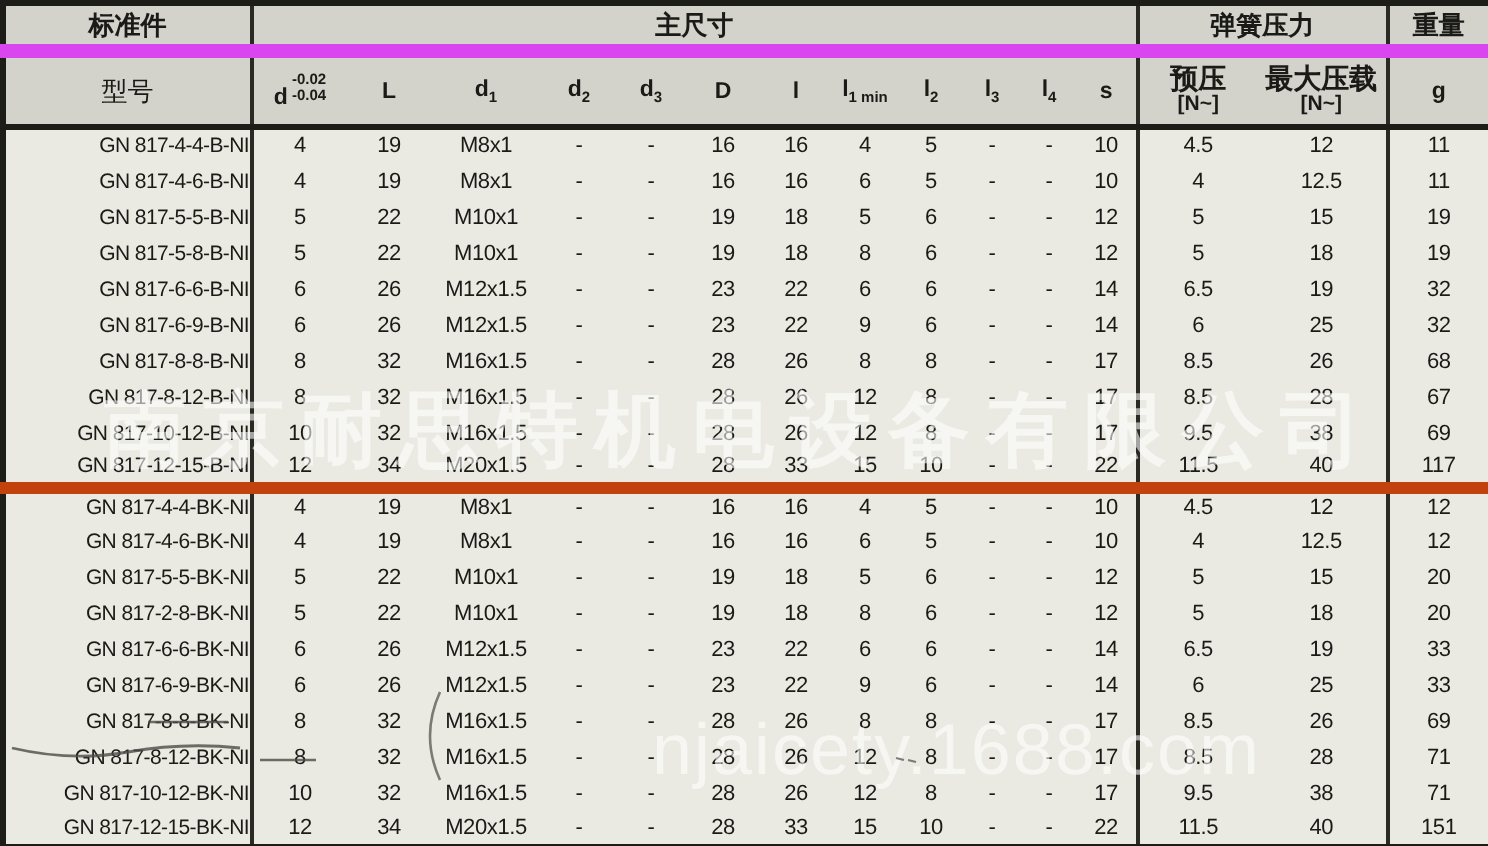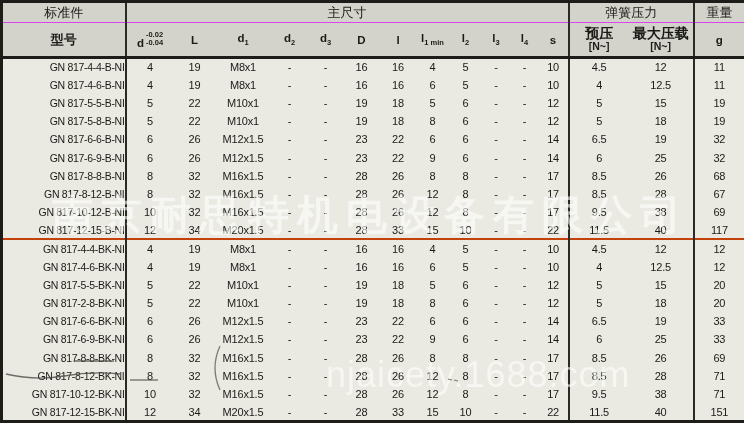--- a/index.html
+++ b/index.html
@@ -9,29 +9,29 @@
     font-family:"Liberation Sans","DejaVu Sans",sans-serif;
     color:#1a1a17;
   }
   table.spec{
     position:absolute;left:0;top:0;width:744px;height:423px;
     border-collapse:collapse;table-layout:fixed;
     border:3px solid #1c1c19;background:#eae9e2;
   }
   th,td{padding:0;margin:0;white-space:nowrap;overflow:hidden;vertical-align:middle;}
   thead th{background:#d3d2cb;font-weight:bold;}
-  tr.group-row th{height:19px;font-size:13px;font-weight:normal;border-bottom:1px solid #d946ef;}
+  tr.group-row th{height:19px;font-size:13px;font-weight:bold;border-bottom:7px solid #d946ef;}
   tr.cols-row th{height:33px;font-size:11.5px;border-bottom:3px solid #1c1c19;text-align:center;}
   tbody tr{height:18px;}
   tbody td{font-size:11px;text-align:center;letter-spacing:-0.2px;}
   td.model{
     text-align:right;padding-left:6px;font-size:10.5px;font-weight:normal;letter-spacing:-0.3px;
   }
   .vr{border-right:2px solid #2a2a25;}
-  tr.series-start td{border-top:2px solid #c2410c;margin-left:48px;}
+  tr.series-start td{border-top:6px solid #c2410c;margin-left:48px;}
   sub.colsub{font-size:7.5px;vertical-align:-3px;letter-spacing:0;}
   .dtol{
     display:inline-block;vertical-align:2px;margin-left:2px;
     font-size:7.5px;line-height:8px;text-align:left;font-weight:bold;letter-spacing:0;
   }
   .dtol span{display:block;}
   .two-line{line-height:13px;font-size:14px;}
   .unit-line{font-size:10.5px;font-weight:bold;}
   .wm{
     position:absolute;color:rgba(255,255,255,0.58);pointer-events:none;
@@ -66,21 +66,21 @@
         <col style="width:52px">
     </colgroup>
     <thead>
       <tr class="group-row">
         <th class="vr">标准件</th>
         <th class="vr" colspan="12">主尺寸</th>
         <th class="vr" colspan="2">弹簧压力</th>
         <th>重量</th>
       </tr>
       <tr class="cols-row">
-        <th class="vr" style="font-weight:bold;font-size:13px">型号</th>
+        <th class="vr" style="font-weight:normal;font-size:13px">型号</th>
         <th><span>d</span><span class="dtol"><span>-0.02</span><span>-0.04</span></span></th>
         <th><span>L</span></th>
         <th><span>d</span><sub class="colsub">1</sub></th>
         <th><span>d</span><sub class="colsub">2</sub></th>
         <th><span>d</span><sub class="colsub">3</sub></th>
         <th><span>D</span></th>
         <th><span>l</span></th>
         <th><span>l</span><sub class="colsub">1 min</sub></th>
         <th><span>l</span><sub class="colsub">2</sub></th>
         <th><span>l</span><sub class="colsub">3</sub></th>

